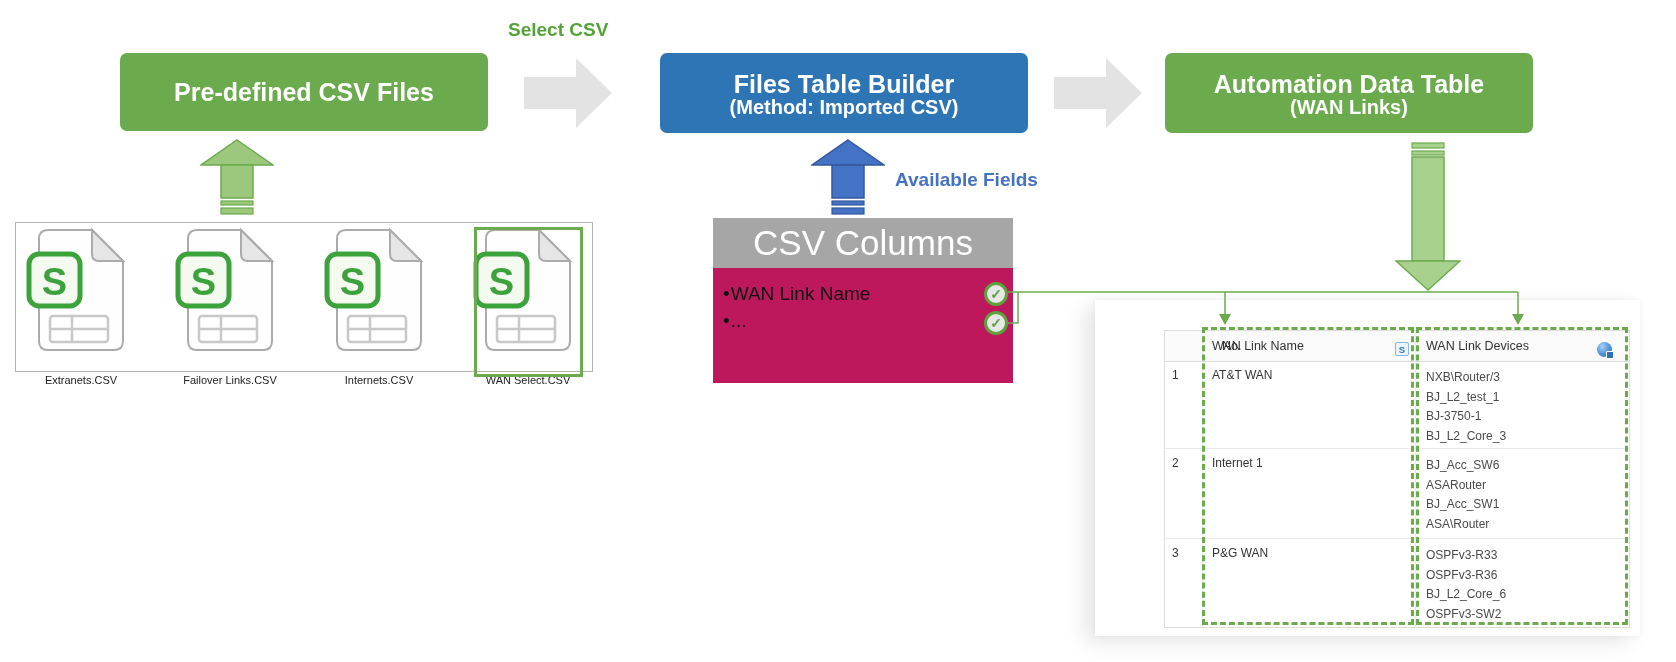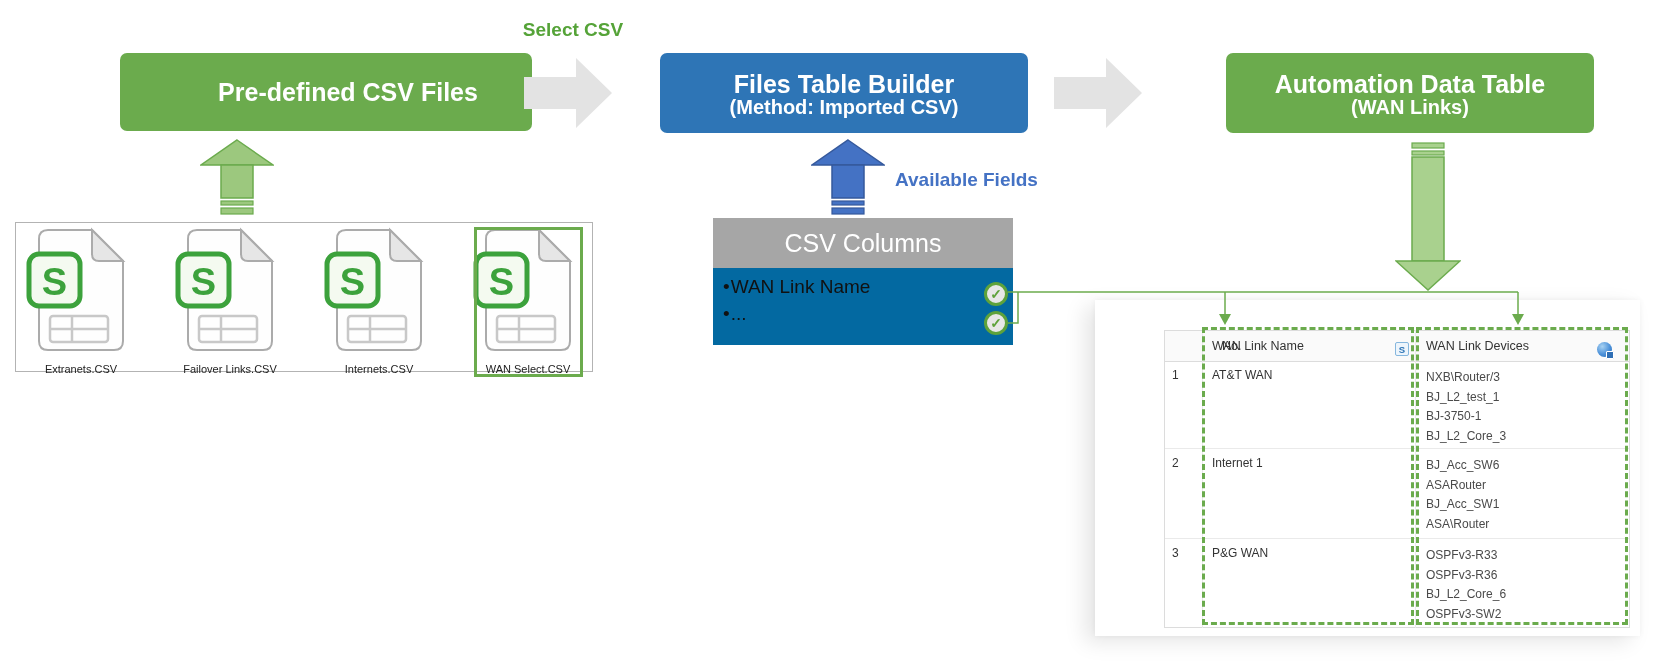--- a/index.html
+++ b/index.html
@@ -10,58 +10,58 @@
   
   .flow-box {
     position:absolute; border-radius:7px; color:#fff;
     display:flex; flex-direction:column; align-items:center; justify-content:center;
     text-align:center;
   }
   .box-green { background:#6BAB4D; }
   .box-blue  { background:#2E75B6; }
   .flow-title { font-size:25px; font-weight:bold; line-height:28px; }
   .flow-sub   { font-size:20px; font-weight:bold; line-height:19px; }
-  #box1 { left:120px; top:53px; width:368px; height:78px;padding-left:44px; }
+  #box1 { left:120px; top:53px; width:368px; height:78px; }
   #box2 { left:660px; top:53px; width:368px; height:80px; }
-  #box3 { left:1226px; top:53px; width:368px; height:80px; }
-  
-  .flow-label { position:absolute; font-weight:bold; font-size:19px; text-align:center; }
+  #box3 { left:1165px; top:53px; width:368px; height:80px; }
+  
+  .flow-label { position:absolute; font-weight:bold; font-size:19px; }
   .green-text { color:#55A338; }
   .blue-text  { color:#4472C4; }
   #lbl-select   { left:508px; top:19px; width:130px; }
   #lbl-populate { left:988px; top:16px; width:224px; }
   #lbl-fields   { left:895px; top:169px; width:160px; text-align:left; }
   
   .abs { position:absolute; }
   #gray-arrow-1 { left:524px; top:53px; }
   #gray-arrow-2 { left:1054px; top:53px; }
   #up-arrow-green { left:200px; top:139px; }
   #up-arrow-blue  { left:811px; top:139px; }
   #down-arrow-green { left:1395px; top:142px; z-index:6; }
   #connector { left:980px; top:283px; z-index:6; }
   
   #csv-panel {
     position:absolute; left:15px; top:222px; width:578px; height:150px;
     background:#fff; border:1px solid #b3b3b3; box-sizing:border-box;
   }
   .file-item { position:absolute; top:6px; width:120px; text-align:center; }
   .file-item svg { overflow:visible; }
-  .file-label { margin-top:8px; font-size:11px; color:#222; }
+  .file-label { margin-top:19px; font-size:11px; color:#222; }
   #file-0 { left:5px; } #file-1 { left:154px; } #file-2 { left:303px; } #file-3 { left:452px; }
   #file-select-rect {
     position:absolute; left:458px; top:4px; width:109px; height:150px;
     border:3px solid #6BAB4D; box-sizing:border-box; pointer-events:none;
   }
   
   #csv-columns { position:absolute; left:713px; top:218px; width:300px; }
   #csv-columns-header {
-    height:50px; background:#A6A6A6; color:#fff; font-size:25px;
+    height:50px; background:#A6A6A6; color:#fff; font-size:35px;
     display:flex; align-items:center; justify-content:center;
   }
-  #csv-columns-body { height:77px; background:#0369a1; padding:5px 0 0 10px; box-sizing:border-box; }
+  #csv-columns-body { height:115px; background:#be185d; padding:12px 0 0 10px; box-sizing:border-box; }
   .csv-col-item { font-size:19px; color:#111; line-height:27px; white-space:nowrap; }
   .blt { margin-right:1px; }
   .check-circle {
     position:absolute; width:24px; height:24px; border:3px solid #5EA23B; border-radius:50%;
     background:#E7E7E7; box-sizing:border-box; color:#5EA23B; font-size:14px; font-weight:bold;
     display:flex; align-items:center; justify-content:center; z-index:4;
   }
   #check-1 { left:984px; top:282px; }
   #check-2 { left:984px; top:311px; }
   

